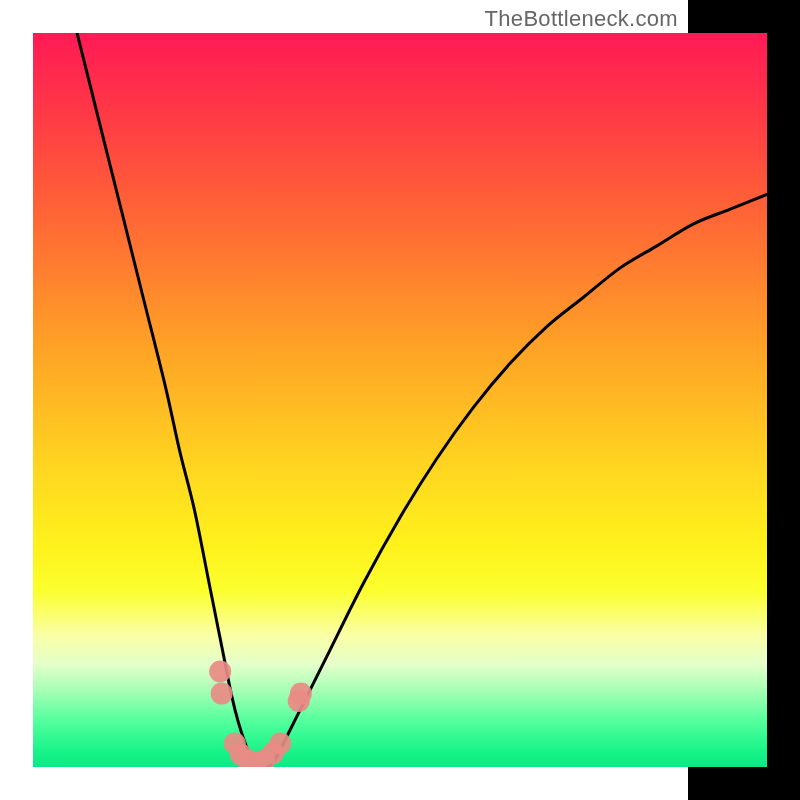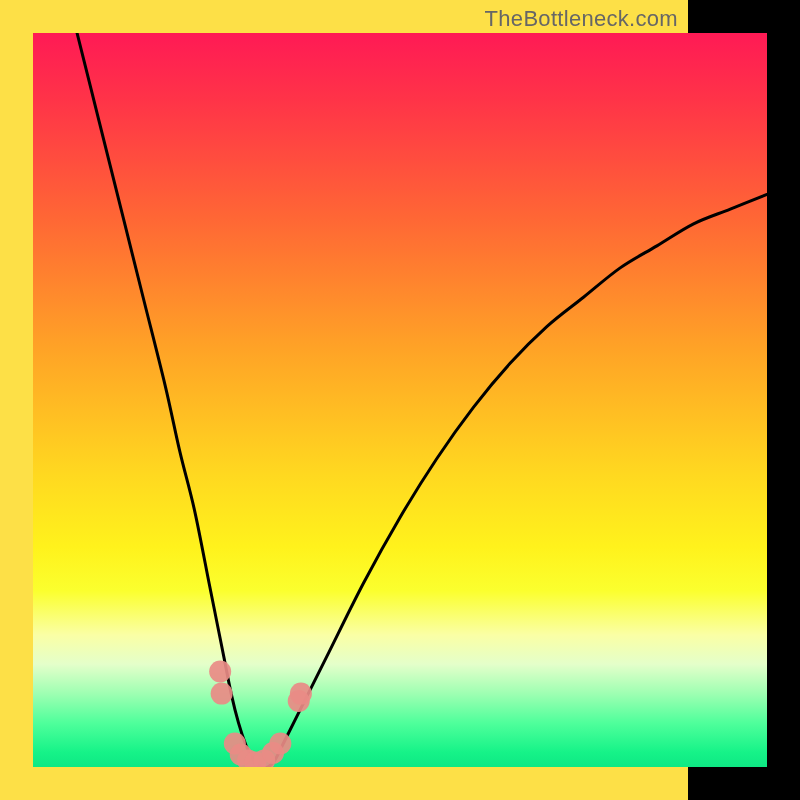--- a/index.html
+++ b/index.html
@@ -10,21 +10,21 @@
     background: #000;
     overflow: hidden;
     font-family: Arial, Helvetica, sans-serif;
   }
   .frame {
     position: absolute;
     left: 0;
     top: 0;
     width: 688px;
     height: 800px;
-    background: #fde047;
+    background: #ffffff;
   }
   .watermark {
     position: absolute;
     top: 6px;
     right: 10px;
     color: #666;
     font-size: 22px;
     font-weight: 500;
     letter-spacing: 0.3px;
     z-index: 5;

